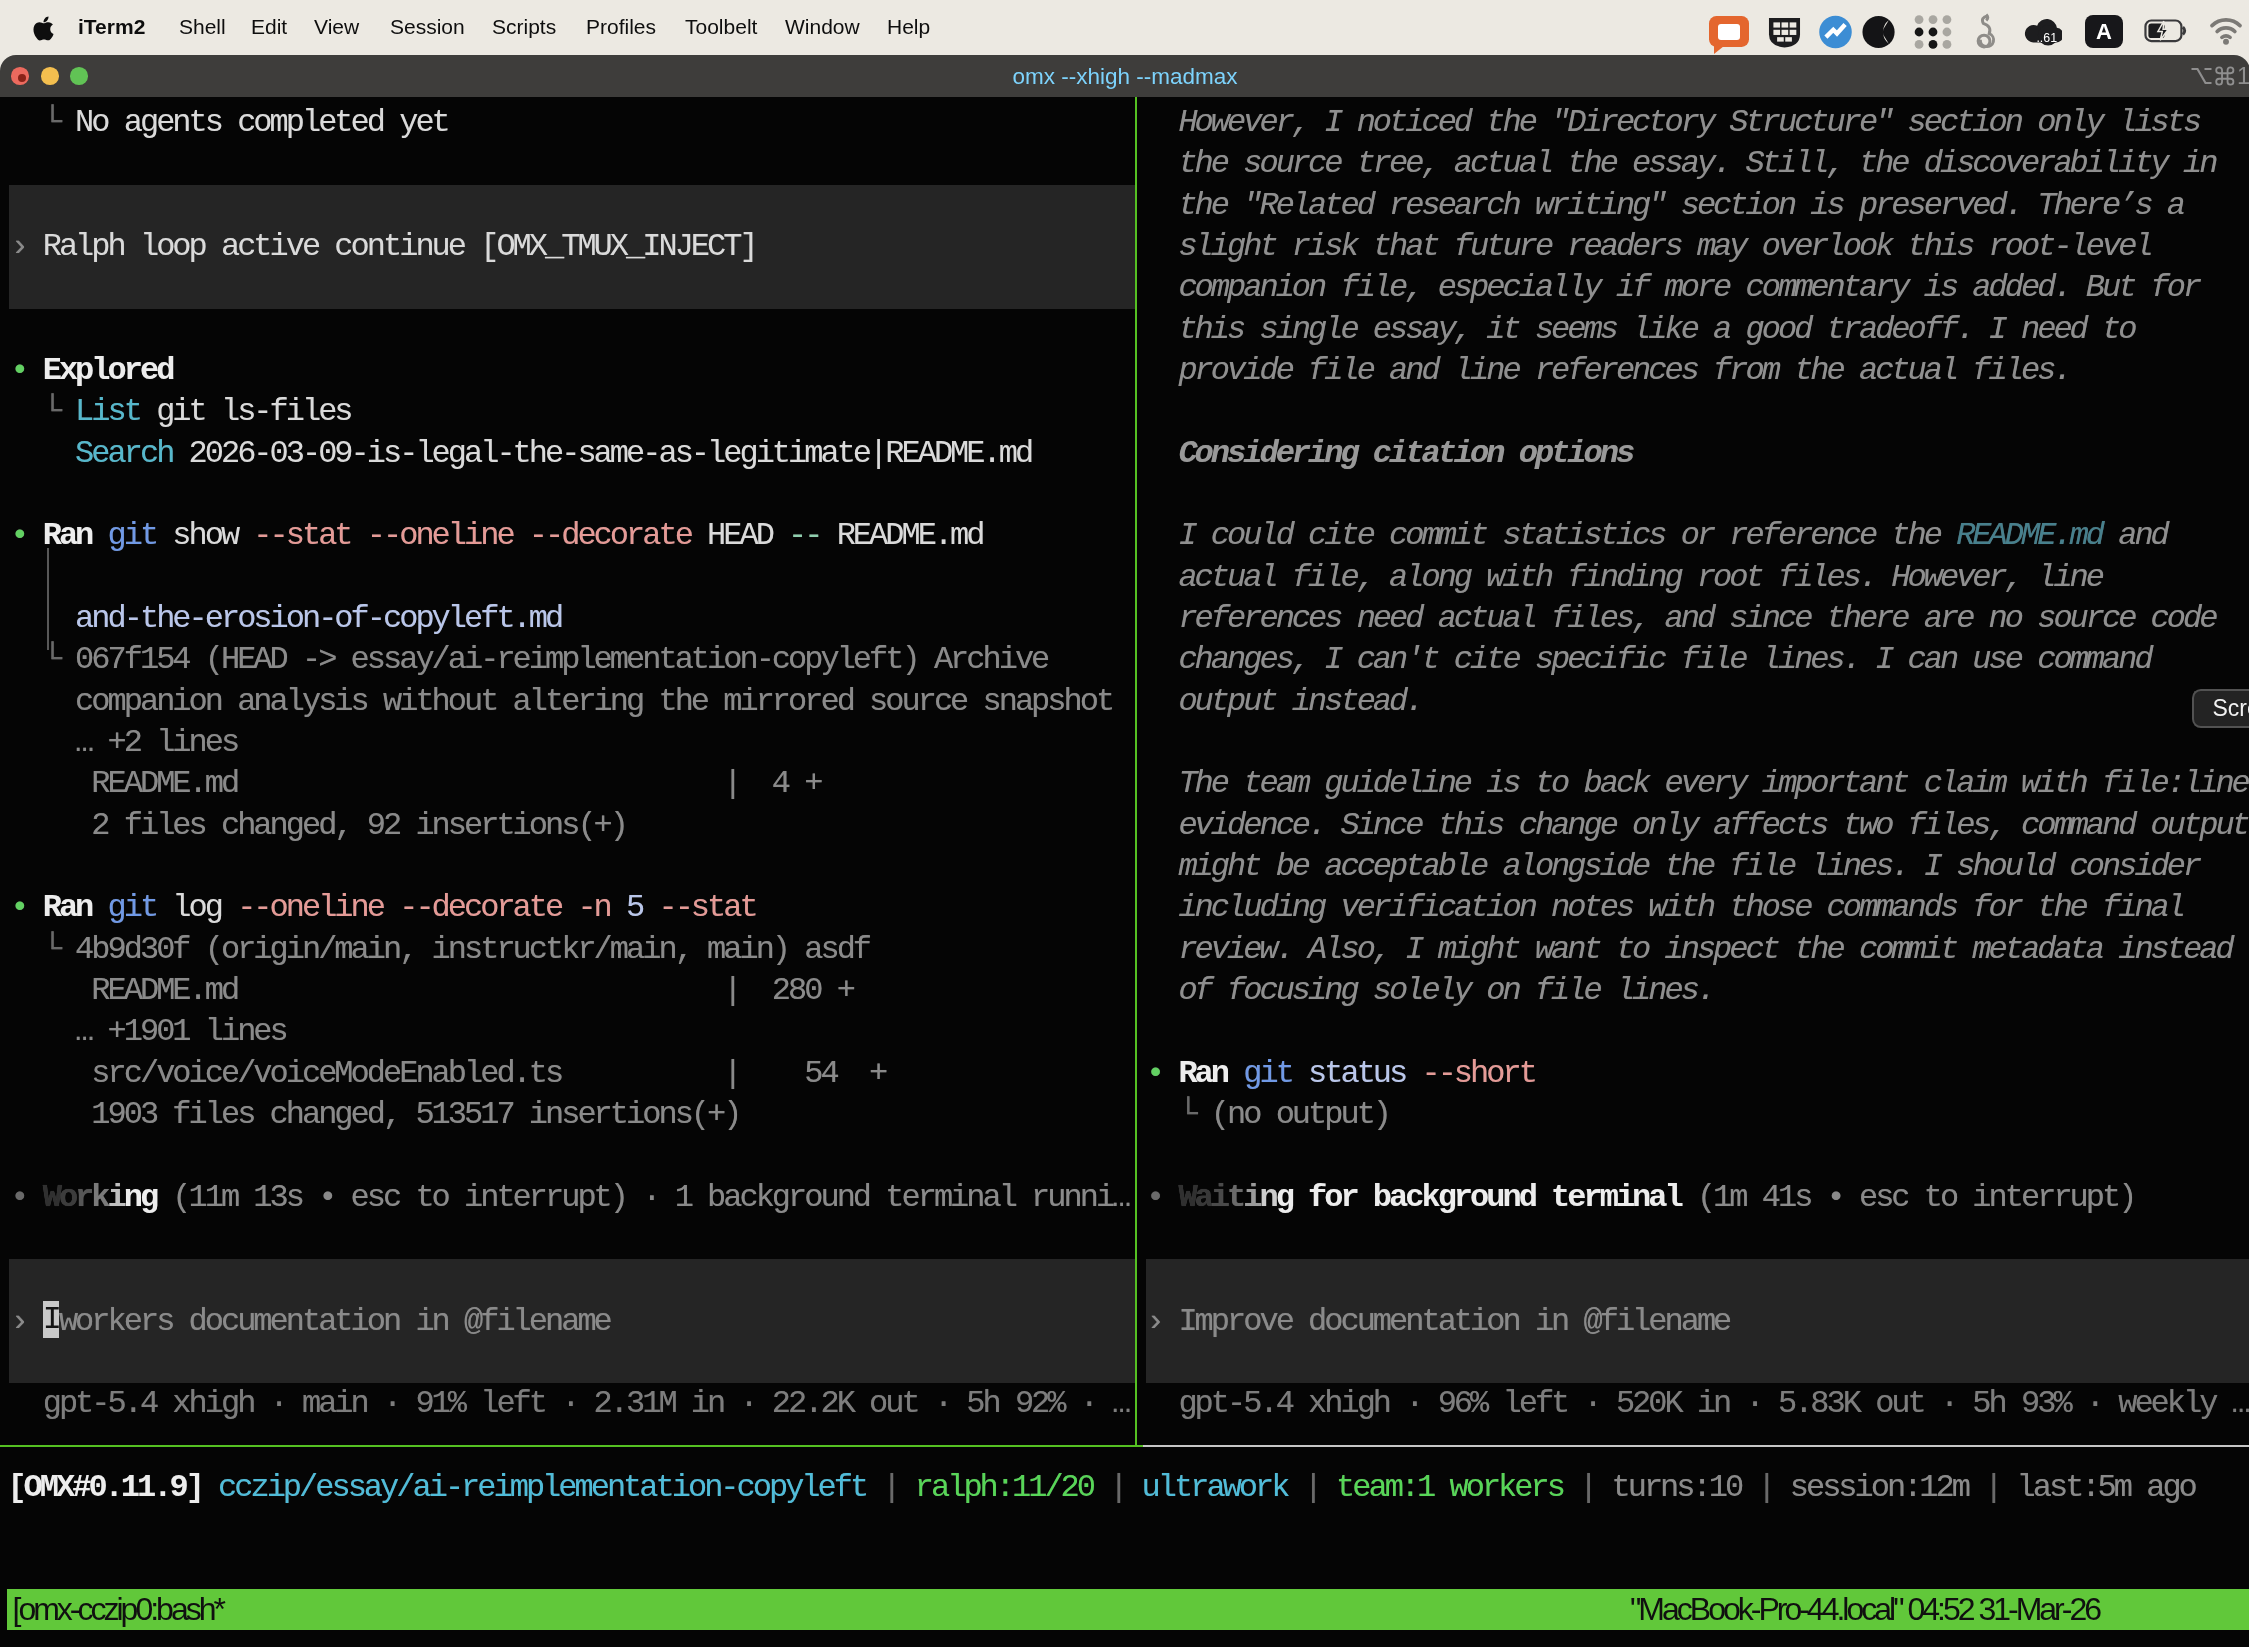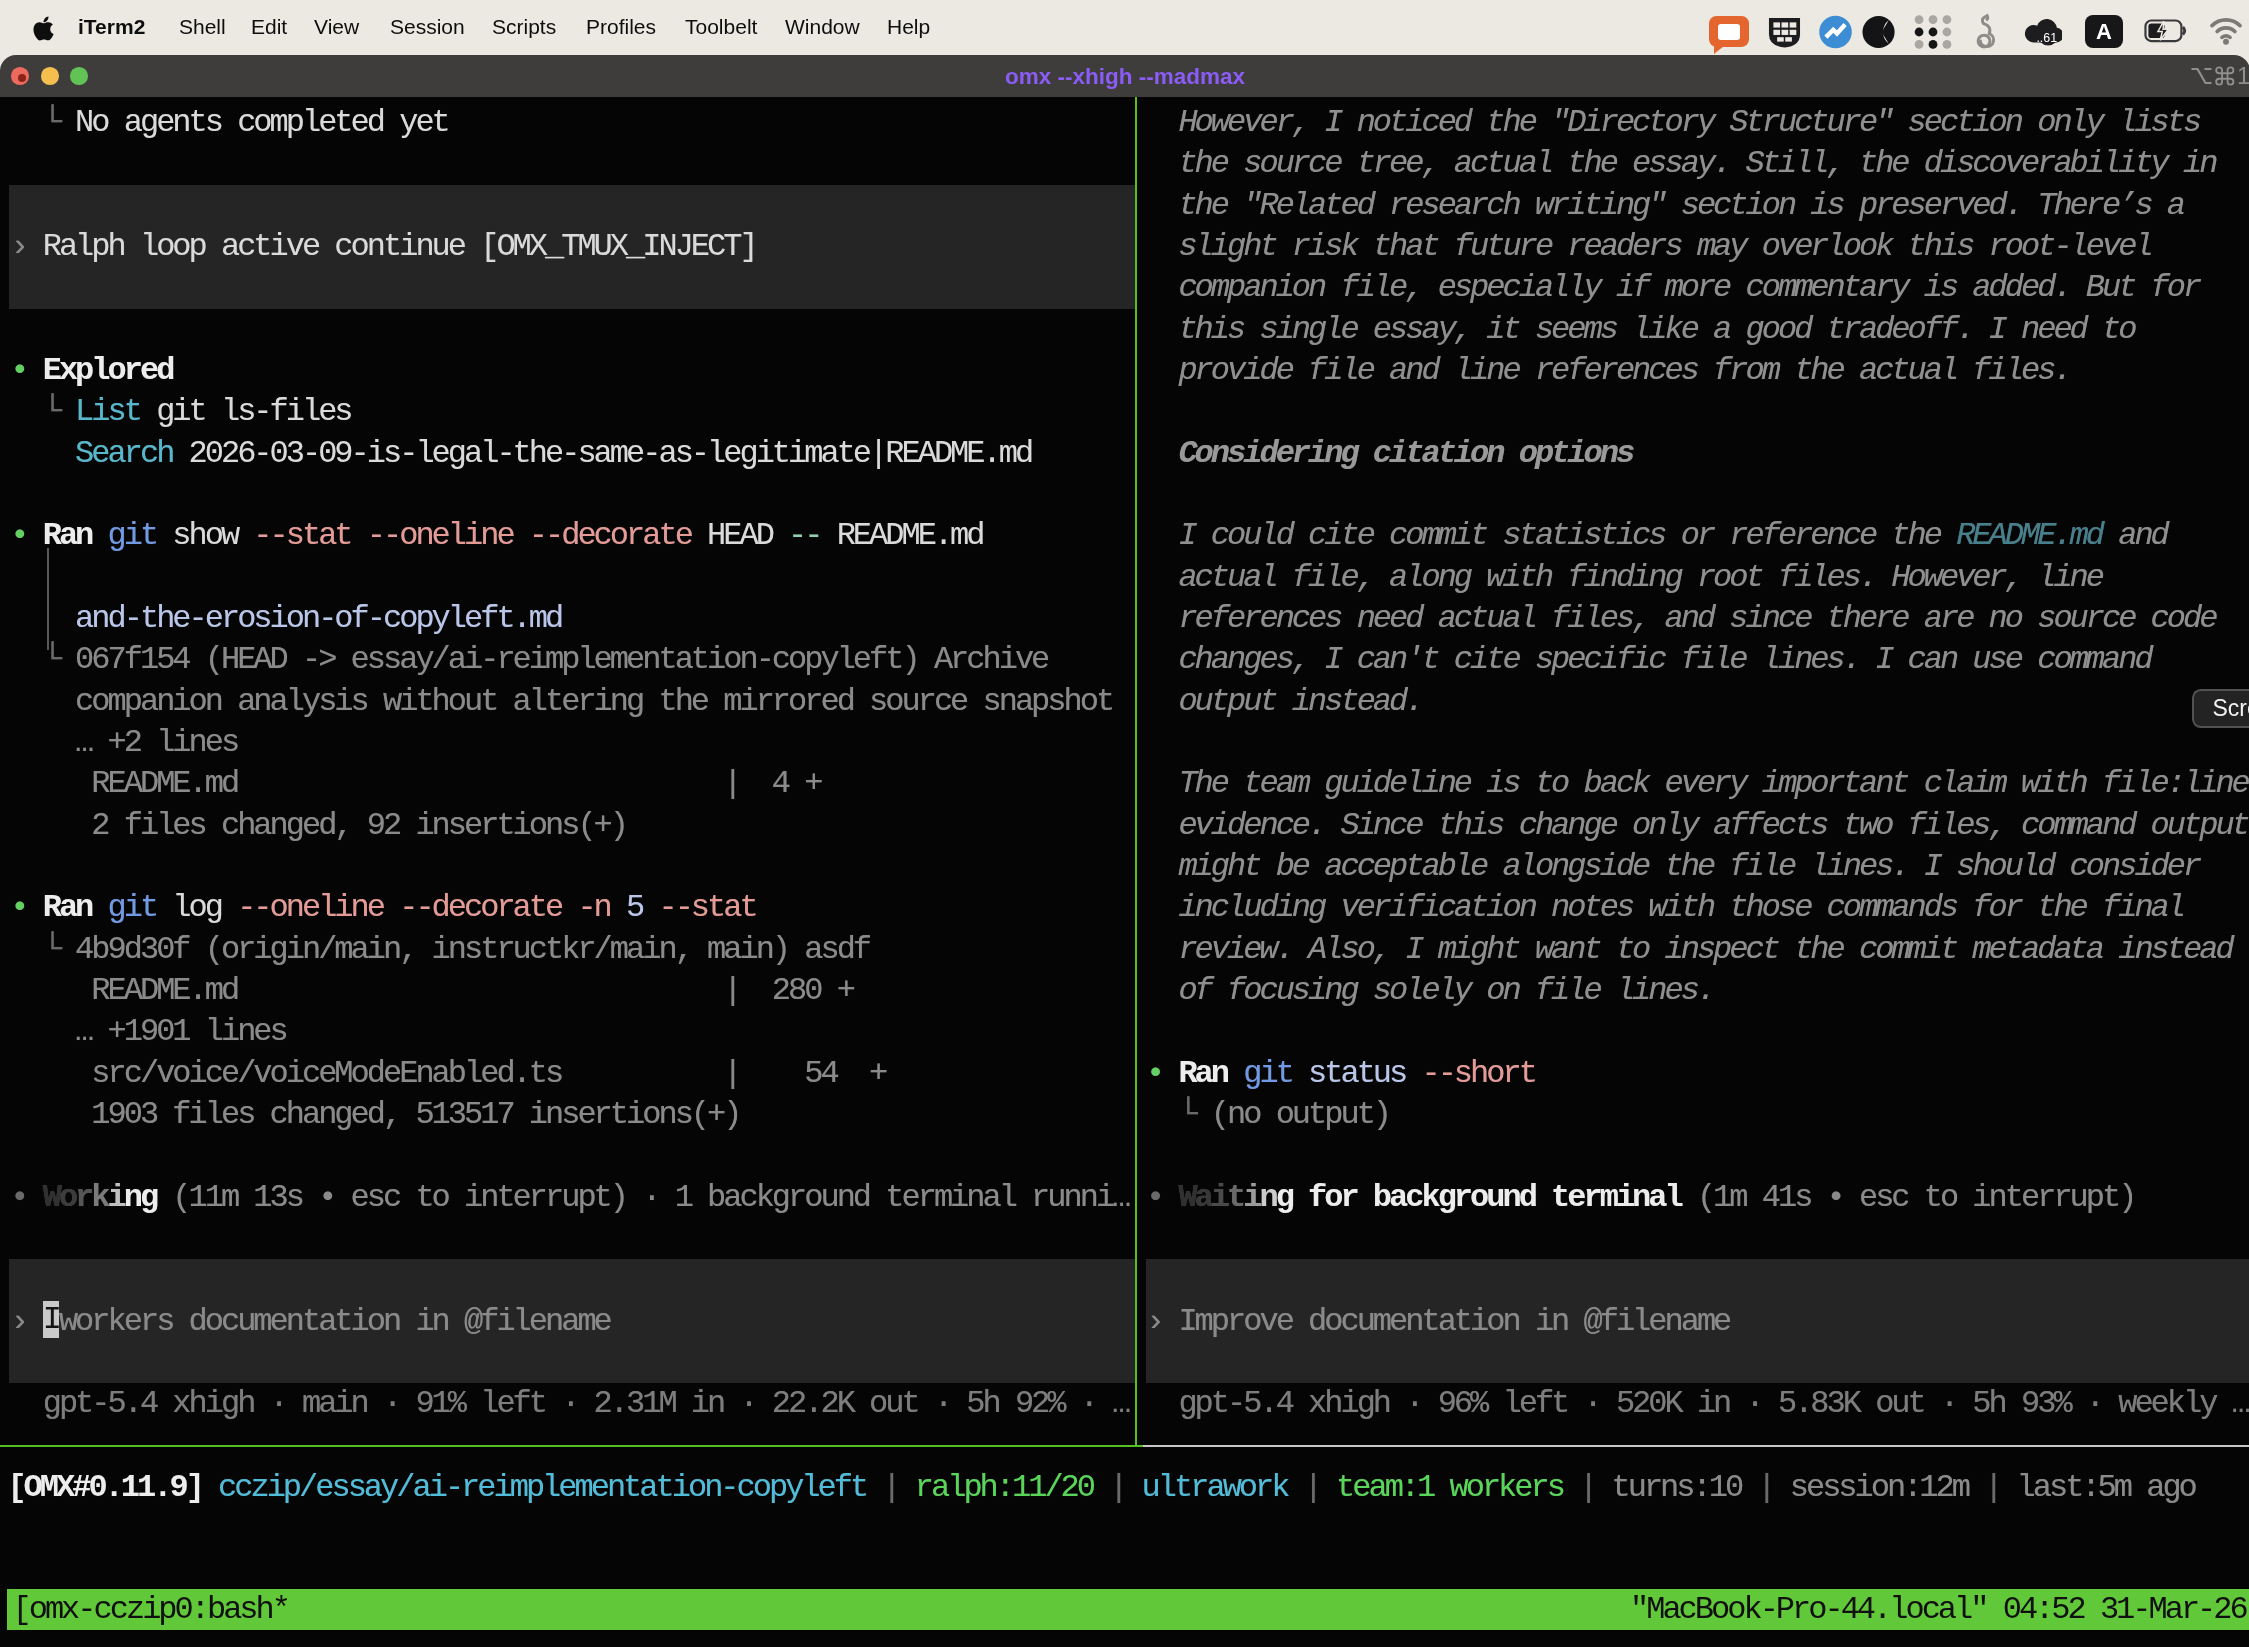--- a/index.html
+++ b/index.html
@@ -1,34 +1,34 @@
 <!DOCTYPE html>
 <html style="font-size:11.8px"><head><meta charset="utf-8"><style>
 *{margin:0;padding:0;box-sizing:border-box}
 html,body{width:2250px;height:1648px;background:#050505;overflow:hidden;position:relative}
 #menubar{position:absolute;left:0;top:0;width:2250px;height:99px;background:#ece9e2}
 .mi{position:absolute;top:-1.5px;height:55px;line-height:55px;font-family:"Liberation Sans",sans-serif;font-size:21px;color:#0e0e0e}
 .mib{font-weight:bold}
 #titlebar{position:absolute;left:0;top:55px;width:2250px;height:43px;background:#3e3d3b;border-radius:16px 16px 0 0}
 .tl{position:absolute;top:67px;width:17.7px;height:17.7px;border-radius:50%}
-#wtitle{position:absolute;top:55px;left:0;width:2250px;height:43px;line-height:43px;text-align:center;font-family:"Liberation Sans",sans-serif;font-size:22.5px;font-weight:bold;color:#8b5cf6}
+#wtitle{position:absolute;top:55px;left:0;width:2250px;height:43px;line-height:43px;text-align:center;font-family:"Liberation Sans",sans-serif;font-size:22.5px;font-weight:normal;color:#7dd3fc}
 #term{position:absolute;left:0;top:97px;width:2250px;height:1550px;background:#050505}
 .box{position:absolute;background:#252525}
 .row{position:absolute;height:41px;line-height:41px;font-family:"Liberation Mono",monospace;font-size:32px;letter-spacing:-3px;white-space:pre;color:#dadada;text-shadow:0 0 0.7px rgba(220,220,220,0.35)}
 .it{font-style:italic;color:#8f8f8f}
 .itb{font-style:italic;color:#999;font-weight:bold}.wb{color:#ededed;font-weight:bold}
 .g{color:#8a8a8a}.g2{color:#7d7d7d}.tr{color:#6a6a6a}
 .cy{color:#56b8cc}.cyd{color:#47808d}.bl{color:#7099e6}
 .pk{color:#e59a96}.pw{color:#b9c6ea}.gn{color:#62d162}.tl2{color:#8fcfae}
 .cur{background:#c9c9c9;color:#141414;display:inline-block;height:37px;line-height:37px;vertical-align:2.2px}
 #vdiv{position:absolute;left:1135px;top:97px;width:2.2px;height:1349px;background:#55c022}
 #hline-g{position:absolute;left:0;top:1445px;width:1143px;height:2.2px;background:#55c022}
 #hline-w{position:absolute;left:1143px;top:1445px;width:1107px;height:2.2px;background:#c6c6c6}
 #tmuxbar{position:absolute;left:6.6px;top:1589px;width:2243px;height:41px;background:#61c83a}
-.tmx{position:absolute;top:1589px;height:41px;line-height:41px;font-family:Liberation Mono, monospace;font-size:32px;letter-spacing:-3px;white-space:pre;color:#101010}
+.tmx{position:absolute;top:1589px;height:41px;line-height:41px;font-family:Liberation Sans, sans-serif;font-size:32px;letter-spacing:-3px;white-space:pre;color:#101010}
 #scre{position:absolute;left:2192px;top:689px;width:63px;height:39px;background:#232323;border:2.2px solid #525252;border-radius:8.9px 0 0 8.9px;border-right:none;font-family:"Liberation Sans",sans-serif;font-size:23px;color:#f2f2f2;line-height:35px;padding-left:18.5px}
 </style></head><body>
 <div id="menubar"></div>
 <svg style="position:absolute;left:31px;top:12.5px" width="25" height="29.5" viewBox="0 0 170 180">
     <path fill="#0e0e0e" d="M150.37 140.25c-2.45 5.66-5.35 10.87-8.71 15.66-4.58 6.53-8.33 11.05-11.22 13.56-4.48 4.12-9.28 6.23-14.42 6.35-3.69 0-8.14-1.05-13.32-3.18-5.2-2.12-9.97-3.17-14.34-3.17-4.58 0-9.49 1.05-14.75 3.17-5.26 2.13-9.5 3.24-12.74 3.35-4.93.21-9.84-1.96-14.75-6.52-3.13-2.73-7.04-7.41-11.73-14.04-5.03-7.08-9.17-15.29-12.41-24.65C18.51 120.67 16.77 110.88 16.77 101.4c0-10.86 2.35-20.22 7.05-28.07 3.69-6.3 8.6-11.27 14.75-14.92s12.79-5.51 19.95-5.63c3.92 0 9.05 1.21 15.43 3.59 6.36 2.39 10.45 3.6 12.24 3.6 1.34 0 5.88-1.42 13.57-4.24 7.28-2.62 13.42-3.7 18.45-3.27 13.63 1.1 23.87 6.47 30.68 16.15-12.19 7.39-18.22 17.73-18.1 31 .11 10.34 3.86 18.94 11.23 25.77 3.34 3.17 7.07 5.62 11.22 7.36-.9 2.61-1.85 5.11-2.86 7.51zM119.11 17.24c0 8.1-2.96 15.67-8.86 22.67-7.12 8.32-15.73 13.13-25.07 12.38a25.22 25.22 0 0 1-.19-3.07c0-7.78 3.39-16.1 9.4-22.91 3-3.45 6.82-6.31 11.45-8.6 4.62-2.25 8.99-3.5 13.1-3.71.12 1.08.17 2.17.17 3.24z"></path>
   </svg>
 <div class="mi mib" style="left:78px">iTerm2</div>
 <div class="mi" style="left:179px">Shell</div>
 <div class="mi" style="left:251px">Edit</div>
 <div class="mi" style="left:314px">View</div>

